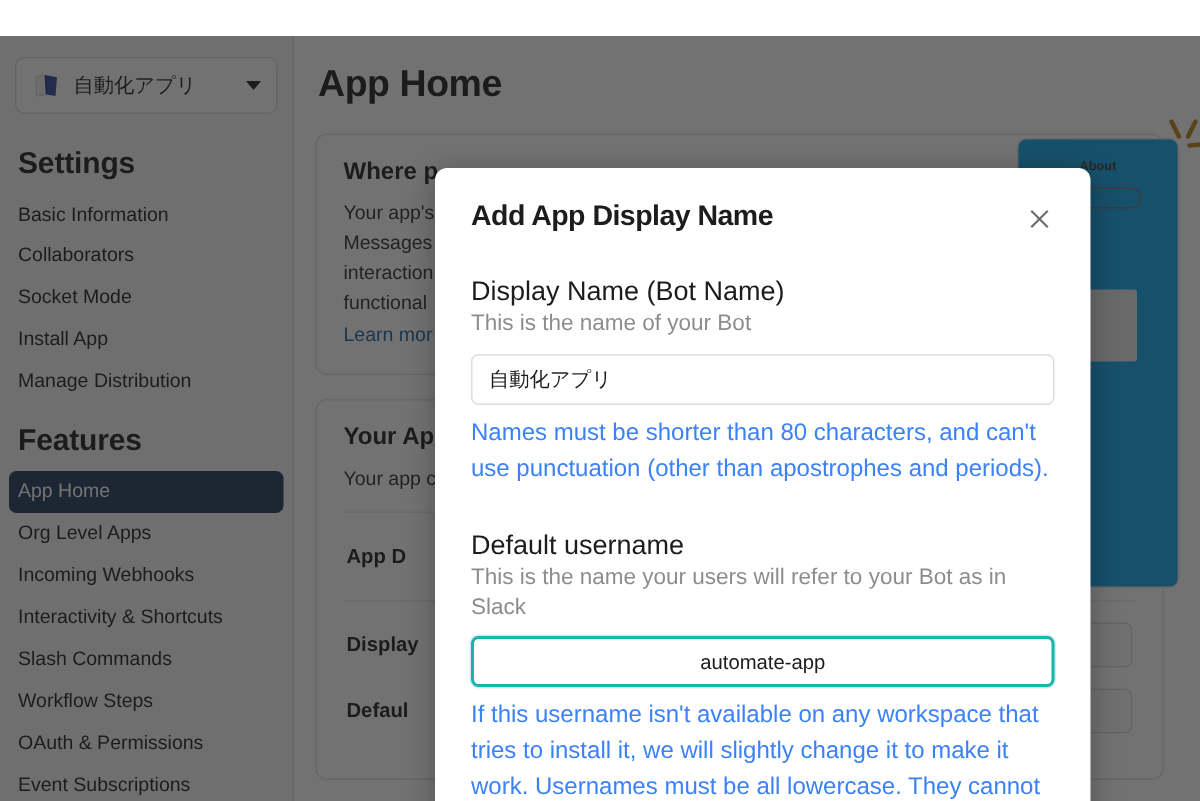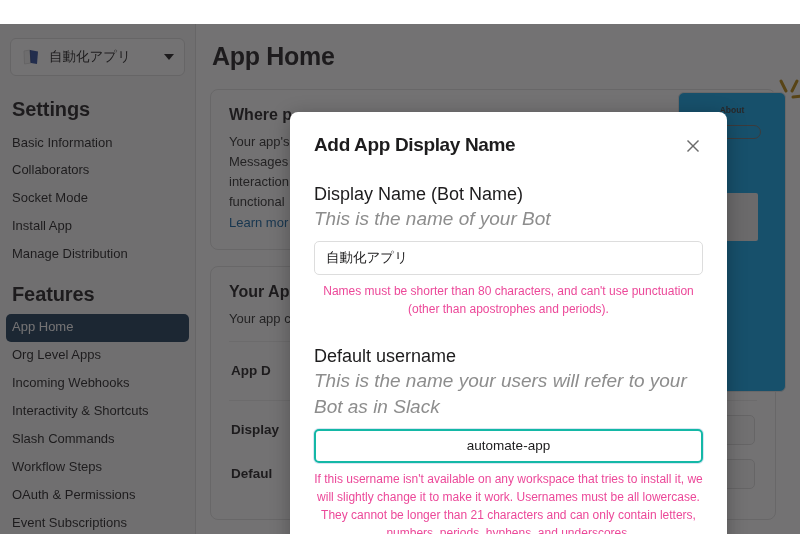--- a/index.html
+++ b/index.html
@@ -244,49 +244,47 @@
   }
 
   .field-group { margin-bottom: 4px; }
   .field-label {
     font-size: 18px;
     color: #1d1c1d;
     font-weight: 400;
     line-height: 1.35;
   }
   .field-hint {
-    font-size: 19px;
+    font-size: 15px;
     color: #8d8d8d;
     line-height: 1.35;
     margin-bottom: 9px;
-    font-style: italic;
   }
   .text-input {
     width: 100%;
     height: 34px;
     border: 1px solid #dddddd;
     border-radius: 5px;
     padding: 0 11px;
     font-size: 13.5px;
     color: #1d1c1d;
     font-family: "Liberation Sans", "DejaVu Sans", sans-serif;
     background: #ffffff;
     outline: none;
   }
   .text-input.focused {
     border: 2px solid #14b8a6;
     box-shadow: 0 0 0 1px rgba(143,184,221,0.35);
     text-align: center;
   }
   .help-text {
-    font-size: 12px;
-    color: #ec4899;
+    font-size: 16px;
+    color: #3b82f6;
     line-height: 1.5;
     margin-top: 7px;
-    text-align: center;
   }
 
   .field-spacer { height: 22px; }
 
   .modal-actions {
     display: flex;
     justify-content: flex-end;
     align-items: center;
     gap: 10px;
     margin-top: 26px;

